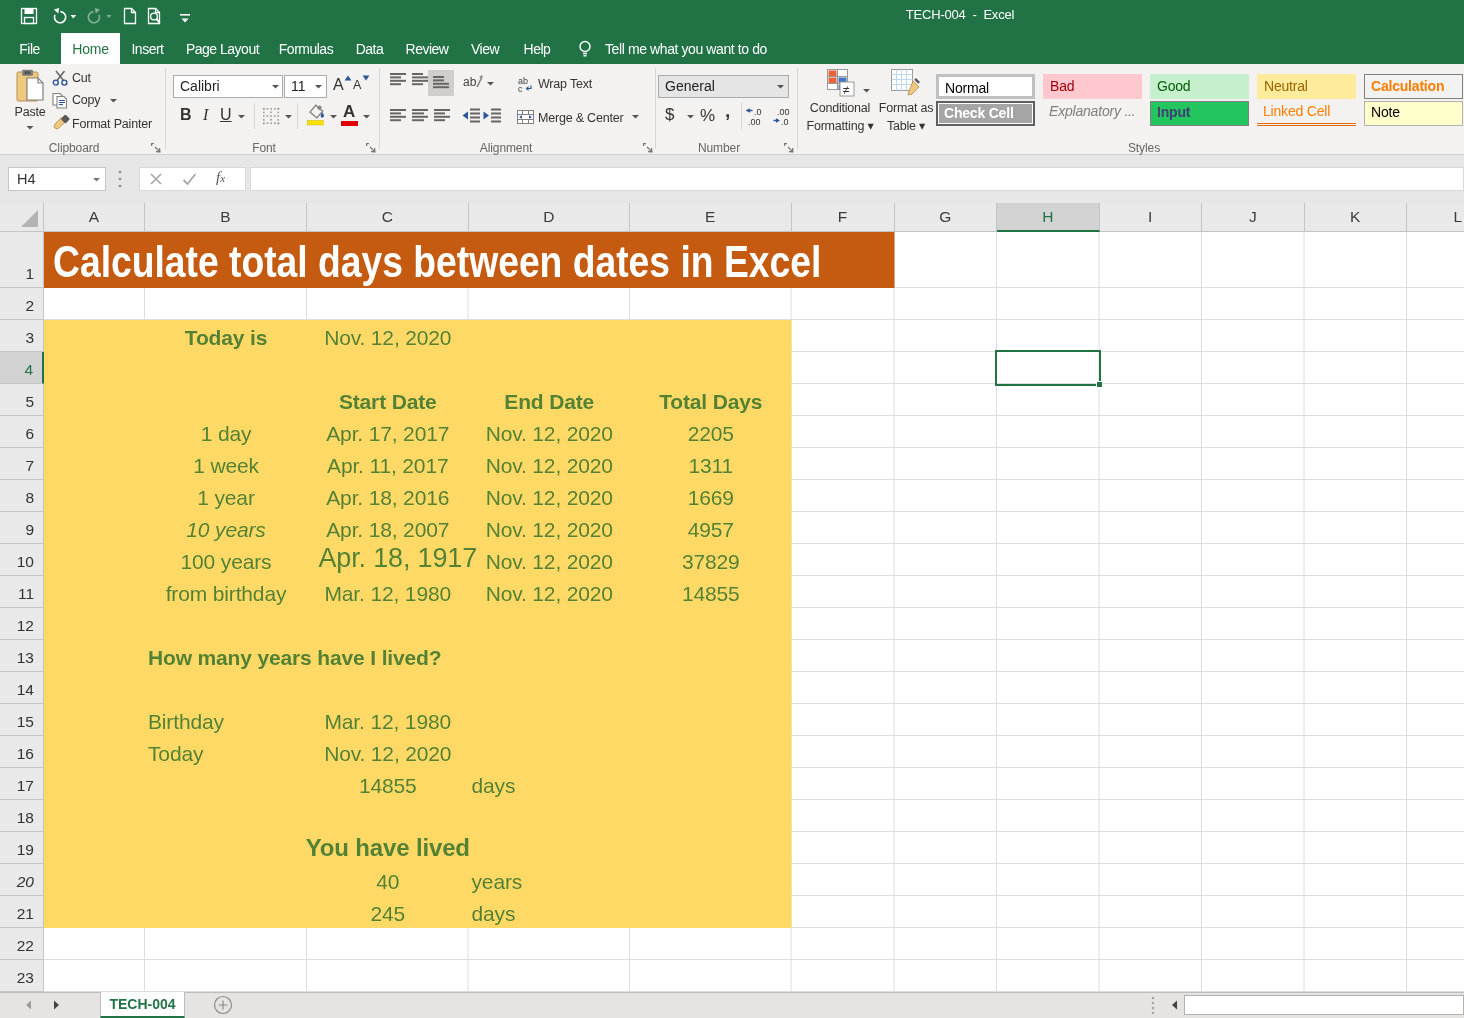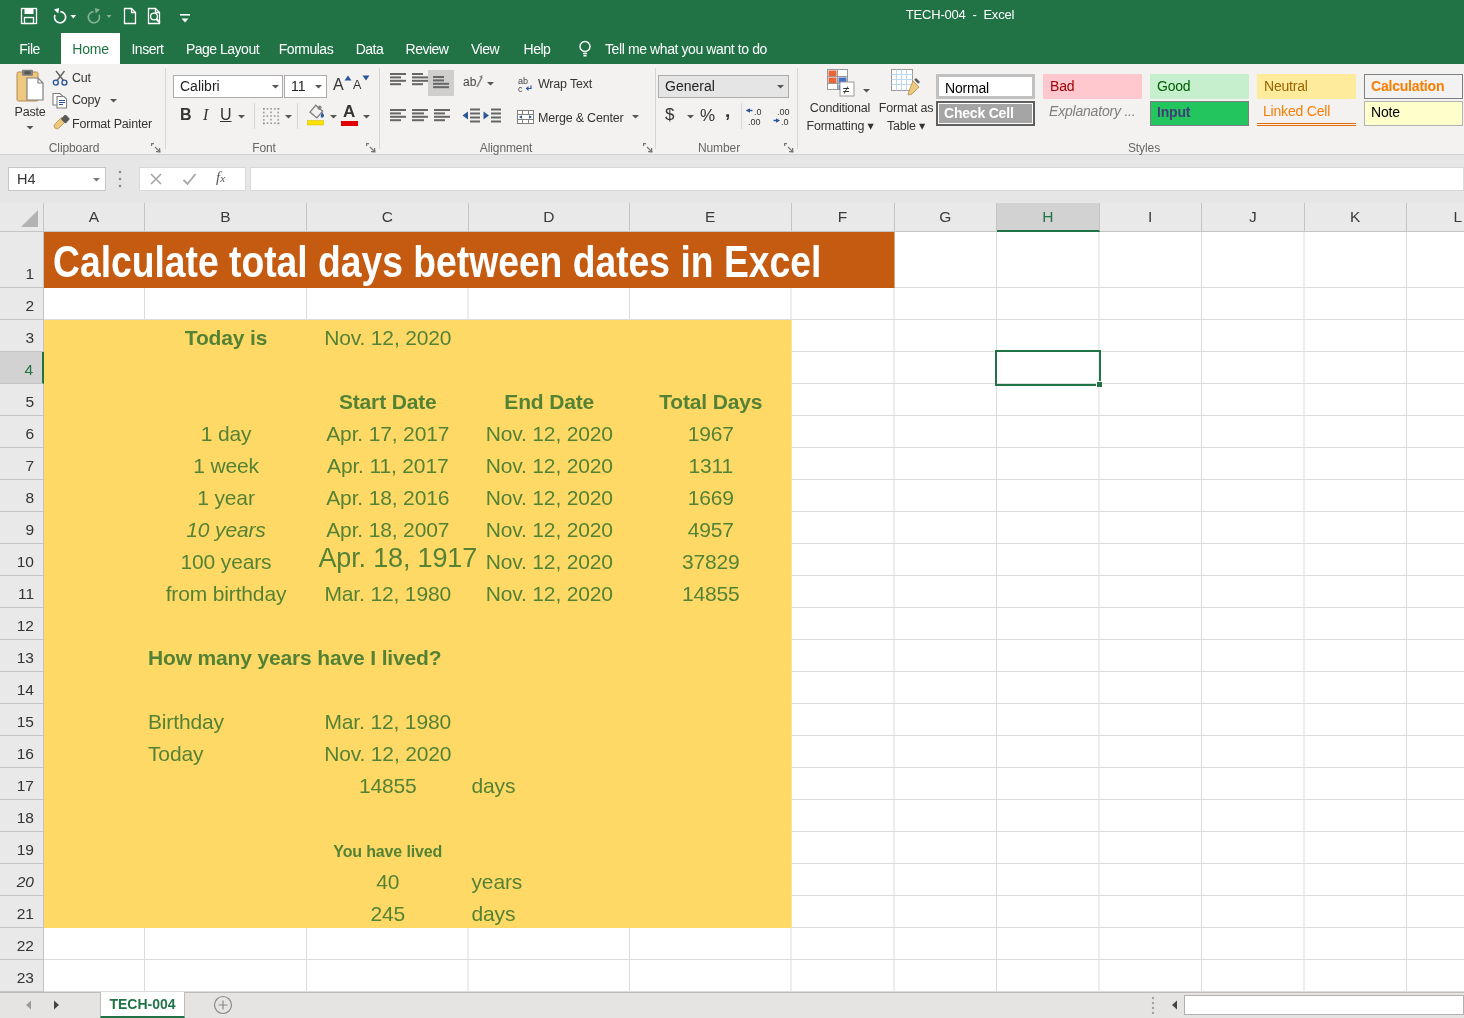--- a/index.html
+++ b/index.html
@@ -466,21 +466,21 @@
     <span id="bigtitle" style="font-weight:bold;color:#fff;font-size:45px;white-space:nowrap;transform:scaleX(0.828);transform-origin:left bottom;">Calculate total days between dates in Excel</span>
   </div>
 <div class="ab" style="left:145px;top:320px;width:162px;height:32px;display:flex;align-items:flex-end;justify-content:center;color:#548235;font-size:21px;letter-spacing:-0.15px;font-weight:bold;line-height:1;padding-bottom:4px;white-space:nowrap;">Today is</div>
 <div class="ab" style="left:307px;top:320px;width:161.5px;height:32px;display:flex;align-items:flex-end;justify-content:center;color:#548235;font-size:21px;letter-spacing:-0.15px;font-weight:normal;line-height:1;padding-bottom:4px;white-space:nowrap;">Nov. 12, 2020</div>
 <div class="ab" style="left:307px;top:384px;width:161.5px;height:32px;display:flex;align-items:flex-end;justify-content:center;color:#548235;font-size:21px;letter-spacing:-0.15px;font-weight:bold;line-height:1;padding-bottom:4px;white-space:nowrap;">Start Date</div>
 <div class="ab" style="left:468.5px;top:384px;width:161.5px;height:32px;display:flex;align-items:flex-end;justify-content:center;color:#548235;font-size:21px;letter-spacing:-0.15px;font-weight:bold;line-height:1;padding-bottom:4px;white-space:nowrap;">End Date</div>
 <div class="ab" style="left:630px;top:384px;width:161.5px;height:32px;display:flex;align-items:flex-end;justify-content:center;color:#548235;font-size:21px;letter-spacing:-0.15px;font-weight:bold;line-height:1;padding-bottom:4px;white-space:nowrap;">Total Days</div>
 <div class="ab" style="left:145px;top:416px;width:162px;height:32px;display:flex;align-items:flex-end;justify-content:center;color:#548235;font-size:21px;letter-spacing:-0.15px;font-weight:normal;line-height:1;padding-bottom:4px;white-space:nowrap;">1 day</div>
 <div class="ab" style="left:307px;top:416px;width:161.5px;height:32px;display:flex;align-items:flex-end;justify-content:center;color:#548235;font-size:21px;letter-spacing:-0.15px;font-weight:normal;line-height:1;padding-bottom:4px;white-space:nowrap;">Apr. 17, 2017</div>
 <div class="ab" style="left:468.5px;top:416px;width:161.5px;height:32px;display:flex;align-items:flex-end;justify-content:center;color:#548235;font-size:21px;letter-spacing:-0.15px;font-weight:normal;line-height:1;padding-bottom:4px;white-space:nowrap;">Nov. 12, 2020</div>
-<div class="ab" style="left:630px;top:416px;width:161.5px;height:32px;display:flex;align-items:flex-end;justify-content:center;color:#548235;font-size:21px;letter-spacing:-0.15px;font-weight:normal;line-height:1;padding-bottom:4px;white-space:nowrap;">1967</div>
+<div class="ab" style="left:630px;top:416px;width:161.5px;height:32px;display:flex;align-items:flex-end;justify-content:center;color:#548235;font-size:21px;letter-spacing:-0.15px;font-weight:normal;line-height:1;padding-bottom:4px;white-space:nowrap;">2205</div>
 <div class="ab" style="left:145px;top:448px;width:162px;height:32px;display:flex;align-items:flex-end;justify-content:center;color:#548235;font-size:21px;letter-spacing:-0.15px;font-weight:normal;line-height:1;padding-bottom:4px;white-space:nowrap;">1 week</div>
 <div class="ab" style="left:307px;top:448px;width:161.5px;height:32px;display:flex;align-items:flex-end;justify-content:center;color:#548235;font-size:21px;letter-spacing:-0.15px;font-weight:normal;line-height:1;padding-bottom:4px;white-space:nowrap;">Apr. 11, 2017</div>
 <div class="ab" style="left:468.5px;top:448px;width:161.5px;height:32px;display:flex;align-items:flex-end;justify-content:center;color:#548235;font-size:21px;letter-spacing:-0.15px;font-weight:normal;line-height:1;padding-bottom:4px;white-space:nowrap;">Nov. 12, 2020</div>
 <div class="ab" style="left:630px;top:448px;width:161.5px;height:32px;display:flex;align-items:flex-end;justify-content:center;color:#548235;font-size:21px;letter-spacing:-0.15px;font-weight:normal;line-height:1;padding-bottom:4px;white-space:nowrap;">1311</div>
 <div class="ab" style="left:145px;top:480px;width:162px;height:32px;display:flex;align-items:flex-end;justify-content:center;color:#548235;font-size:21px;letter-spacing:-0.15px;font-weight:normal;line-height:1;padding-bottom:4px;white-space:nowrap;">1 year</div>
 <div class="ab" style="left:307px;top:480px;width:161.5px;height:32px;display:flex;align-items:flex-end;justify-content:center;color:#548235;font-size:21px;letter-spacing:-0.15px;font-weight:normal;line-height:1;padding-bottom:4px;white-space:nowrap;">Apr. 18, 2016</div>
 <div class="ab" style="left:468.5px;top:480px;width:161.5px;height:32px;display:flex;align-items:flex-end;justify-content:center;color:#548235;font-size:21px;letter-spacing:-0.15px;font-weight:normal;line-height:1;padding-bottom:4px;white-space:nowrap;">Nov. 12, 2020</div>
 <div class="ab" style="left:630px;top:480px;width:161.5px;height:32px;display:flex;align-items:flex-end;justify-content:center;color:#548235;font-size:21px;letter-spacing:-0.15px;font-weight:normal;line-height:1;padding-bottom:4px;white-space:nowrap;">1669</div>
 <div class="ab" style="left:145px;top:512px;width:162px;height:32px;display:flex;align-items:flex-end;justify-content:center;color:#548235;font-size:21px;letter-spacing:-0.15px;font-weight:normal;line-height:1;padding-bottom:4px;white-space:nowrap;font-style:italic;">10 years</div>
 <div class="ab" style="left:307px;top:512px;width:161.5px;height:32px;display:flex;align-items:flex-end;justify-content:center;color:#548235;font-size:21px;letter-spacing:-0.15px;font-weight:normal;line-height:1;padding-bottom:4px;white-space:nowrap;">Apr. 18, 2007</div>
@@ -494,21 +494,21 @@
 <div class="ab" style="left:307px;top:576px;width:161.5px;height:32px;display:flex;align-items:flex-end;justify-content:center;color:#548235;font-size:21px;letter-spacing:-0.15px;font-weight:normal;line-height:1;padding-bottom:4px;white-space:nowrap;">Mar. 12, 1980</div>
 <div class="ab" style="left:468.5px;top:576px;width:161.5px;height:32px;display:flex;align-items:flex-end;justify-content:center;color:#548235;font-size:21px;letter-spacing:-0.15px;font-weight:normal;line-height:1;padding-bottom:4px;white-space:nowrap;">Nov. 12, 2020</div>
 <div class="ab" style="left:630px;top:576px;width:161.5px;height:32px;display:flex;align-items:flex-end;justify-content:center;color:#548235;font-size:21px;letter-spacing:-0.15px;font-weight:normal;line-height:1;padding-bottom:4px;white-space:nowrap;">14855</div>
 <div class="ab" style="left:145px;top:640px;width:162px;height:32px;display:flex;align-items:flex-end;justify-content:flex-start;padding-left:3px;color:#548235;font-size:21px;letter-spacing:-0.15px;font-weight:bold;line-height:1;padding-bottom:4px;white-space:nowrap;">How many years have I lived?</div>
 <div class="ab" style="left:145px;top:704px;width:162px;height:32px;display:flex;align-items:flex-end;justify-content:flex-start;padding-left:3px;color:#548235;font-size:21px;letter-spacing:-0.15px;font-weight:normal;line-height:1;padding-bottom:4px;white-space:nowrap;">Birthday</div>
 <div class="ab" style="left:307px;top:704px;width:161.5px;height:32px;display:flex;align-items:flex-end;justify-content:center;color:#548235;font-size:21px;letter-spacing:-0.15px;font-weight:normal;line-height:1;padding-bottom:4px;white-space:nowrap;">Mar. 12, 1980</div>
 <div class="ab" style="left:145px;top:736px;width:162px;height:32px;display:flex;align-items:flex-end;justify-content:flex-start;padding-left:3px;color:#548235;font-size:21px;letter-spacing:-0.15px;font-weight:normal;line-height:1;padding-bottom:4px;white-space:nowrap;">Today</div>
 <div class="ab" style="left:307px;top:736px;width:161.5px;height:32px;display:flex;align-items:flex-end;justify-content:center;color:#548235;font-size:21px;letter-spacing:-0.15px;font-weight:normal;line-height:1;padding-bottom:4px;white-space:nowrap;">Nov. 12, 2020</div>
 <div class="ab" style="left:307px;top:768px;width:161.5px;height:32px;display:flex;align-items:flex-end;justify-content:center;color:#548235;font-size:21px;letter-spacing:-0.15px;font-weight:normal;line-height:1;padding-bottom:4px;white-space:nowrap;">14855</div>
 <div class="ab" style="left:468.5px;top:768px;width:161.5px;height:32px;display:flex;align-items:flex-end;justify-content:flex-start;padding-left:3px;color:#548235;font-size:21px;letter-spacing:-0.15px;font-weight:normal;line-height:1;padding-bottom:4px;white-space:nowrap;">days</div>
-<div class="ab" style="left:307px;top:832px;width:161.5px;height:32px;display:flex;align-items:flex-end;justify-content:center;color:#548235;font-size:16px;letter-spacing:-0.15px;font-weight:bold;line-height:1;padding-bottom:4px;white-space:nowrap;">You have lived</div>
+<div class="ab" style="left:307px;top:832px;width:161.5px;height:32px;display:flex;align-items:flex-end;justify-content:center;color:#548235;font-size:24px;letter-spacing:-0.15px;font-weight:bold;line-height:1;padding-bottom:4px;white-space:nowrap;">You have lived</div>
 <div class="ab" style="left:307px;top:864px;width:161.5px;height:32px;display:flex;align-items:flex-end;justify-content:center;color:#548235;font-size:21px;letter-spacing:-0.15px;font-weight:normal;line-height:1;padding-bottom:4px;white-space:nowrap;">40</div>
 <div class="ab" style="left:468.5px;top:864px;width:161.5px;height:32px;display:flex;align-items:flex-end;justify-content:flex-start;padding-left:3px;color:#548235;font-size:21px;letter-spacing:-0.15px;font-weight:normal;line-height:1;padding-bottom:4px;white-space:nowrap;">years</div>
 <div class="ab" style="left:307px;top:896px;width:161.5px;height:32px;display:flex;align-items:flex-end;justify-content:center;color:#548235;font-size:21px;letter-spacing:-0.15px;font-weight:normal;line-height:1;padding-bottom:4px;white-space:nowrap;">245</div>
 <div class="ab" style="left:468.5px;top:896px;width:161.5px;height:32px;display:flex;align-items:flex-end;justify-content:flex-start;padding-left:3px;color:#548235;font-size:21px;letter-spacing:-0.15px;font-weight:normal;line-height:1;padding-bottom:4px;white-space:nowrap;">days</div>
 <div class="ab" style="left:995px;top:350px;width:106px;height:36px;border:2px solid #217346;"></div>
 <div class="ab" style="left:1096px;top:381px;width:7px;height:7px;background:#217346;border:1px solid #fff;"></div>
 <div class="ab" style="left:0;top:992px;width:1464px;height:26px;background:#e6e4e2;border-top:1px solid #bfbdbb;"></div>
 <svg class="ab" style="left:24px;top:1000px" width="10" height="10" viewBox="0 0 10 10">
     <path d="M7 0.5 L2 5 L7 9.5 Z" fill="#9b9b9b"></path>
   </svg>

